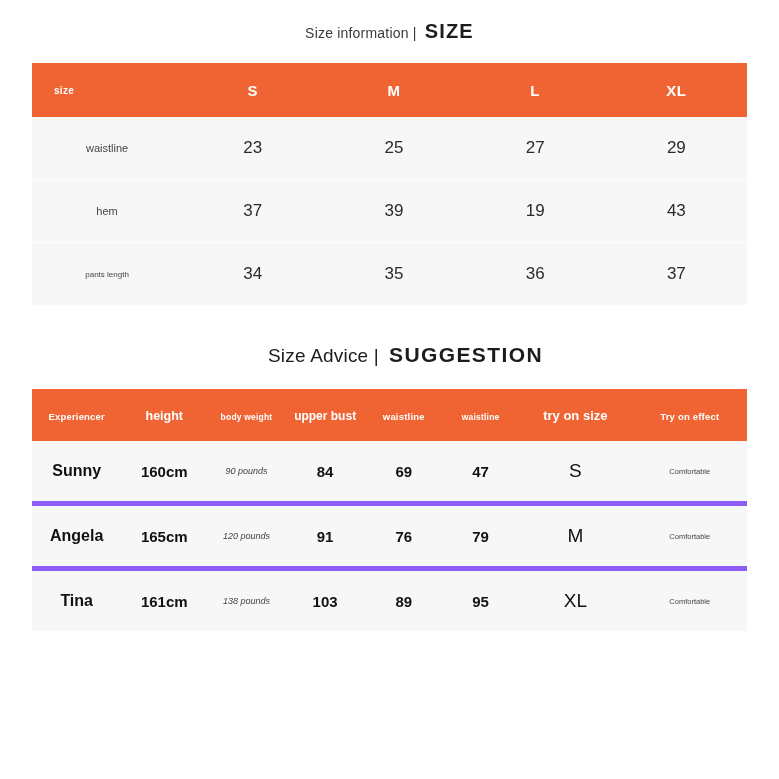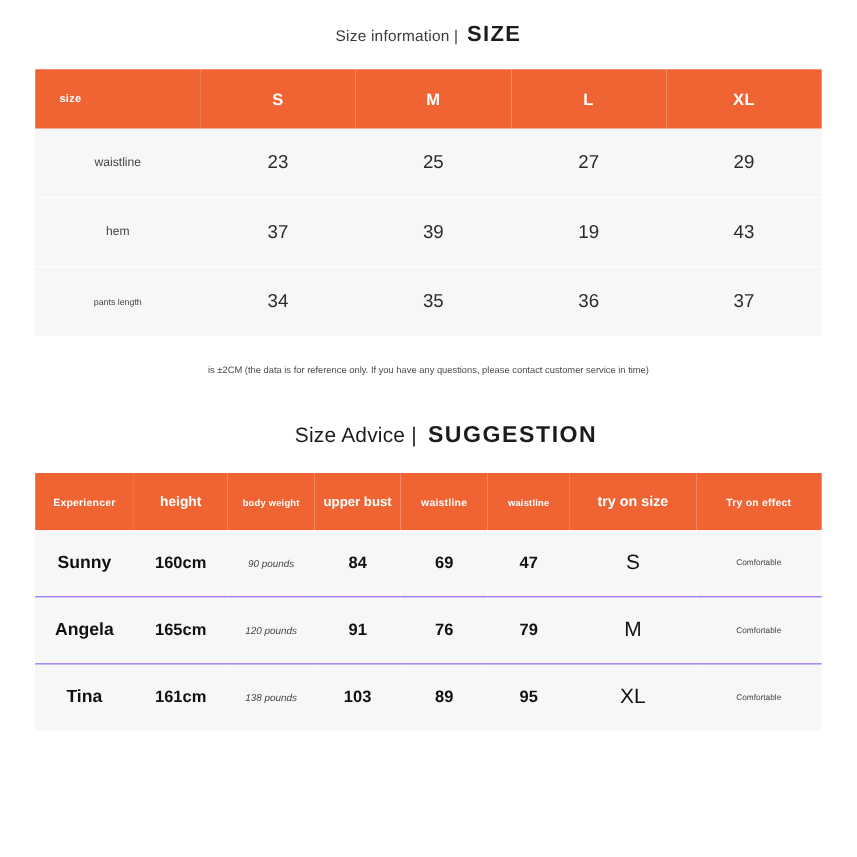--- a/index.html
+++ b/index.html
@@ -139,21 +139,21 @@
   .th-s  { font-size: 9.5px; letter-spacing: 0.2px; }
   .th-m  { font-size: 12px; }
   .th-l  { font-size: 12.5px; }
   .th-xl { font-size: 13px; }
 
   #advice-table tbody td {
     height: 58px;
     text-align: center;
     vertical-align: middle;
     background: #f7f7f7;
-    border-bottom: 1px solid #8b5cf6;
+    border-bottom: 5px solid #8b5cf6;
   }
   #advice-table tbody tr:last-child td { border-bottom: none; }
   .c-name    { font-size: 16px; font-weight: bold; color: #111111; }
   .c-height  { font-size: 15px; font-weight: bold; color: #111111; }
   .c-weight  { font-size: 9px; color: #444444; font-style: italic; }
   .c-num     { font-size: 15px; font-weight: bold; color: #111111; }
   .c-try     { font-size: 19px; color: #111111; }
   .c-try.xl  { font-size: 19px; }
   .c-effect  { font-size: 7.5px; color: #444444; }
 </style>
@@ -204,21 +204,20 @@
           <td class="val">34</td>
           <td class="val">35</td>
           <td class="val">36</td>
           <td class="val">37</td>
         </tr>
       </tbody>
     </table>
   </div>
 
   <div class="tips">
-    <div>is ±2CM (the data is for reference only. If you have any questions, please contact customer service in time)</div>
   </div>
 
   <div class="section-heading" id="advice-heading" style="margin-top:38px;">
     <span class="heading-2-small">Size Advice |</span><span class="heading-2-big">SUGGESTION</span>
   </div>
 
   <div class="table-wrap" style="margin-top:22px;">
     <table id="advice-table">
       <colgroup>
         <col class="a0">

